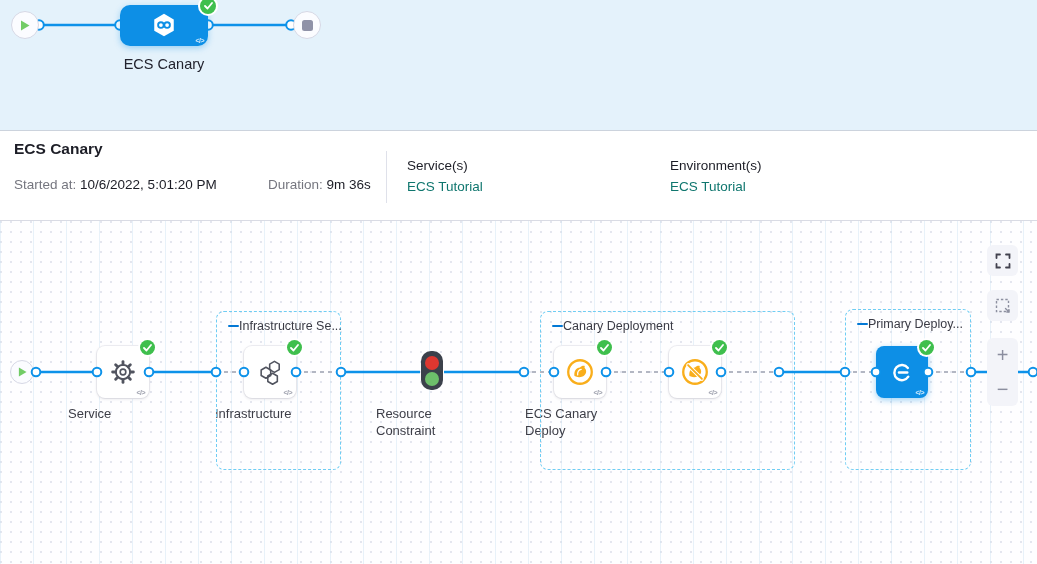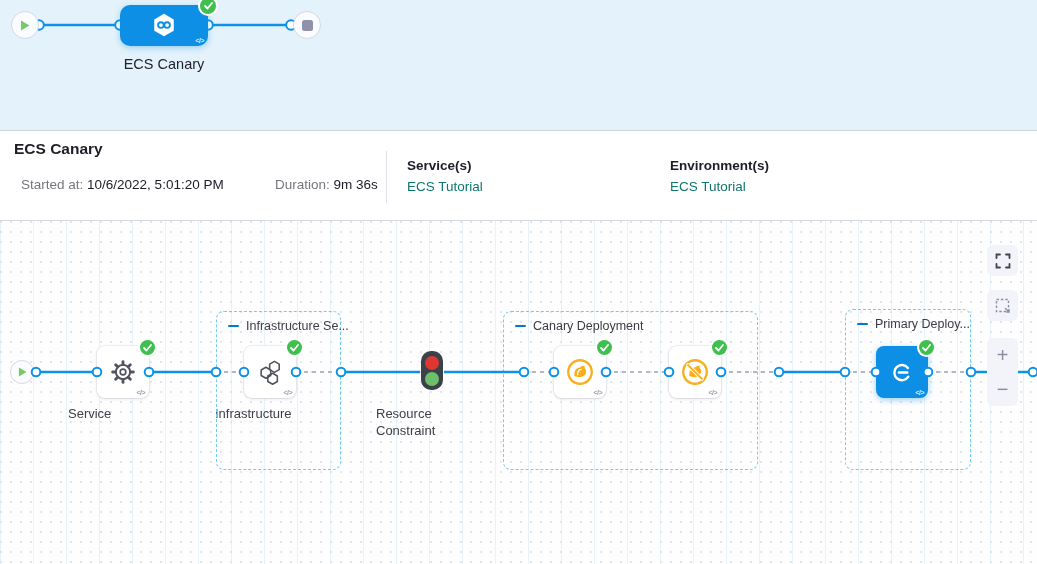--- a/index.html
+++ b/index.html
@@ -20,41 +20,41 @@
          display:flex;align-items:center;justify-content:center;box-shadow:0 0 0 2px #fff;}
   .stage-chip .badge{top:-7px;right:-8px;width:16px;height:16px;}
   .code{position:absolute;right:4px;bottom:2px;font-size:7px;font-weight:700;color:#9da0ad;letter-spacing:-.5px;}
   .code.light{color:#d4ecfc;}
   .stage-chip-label{position:absolute;left:104px;top:56px;width:120px;text-align:center;
                     font-size:14.5px;color:#22232e;}
 
   
   .summary{position:relative;width:100%;height:90px;background:#fff;border-bottom:1px solid #d9dbe4;box-sizing:border-box;}
   .sum-title{position:absolute;left:14px;top:9px;font-size:15.5px;font-weight:700;color:#1c1d26;}
-  .sum-meta{position:absolute;top:46px;font-size:13.5px;white-space:nowrap;margin-left:7px;}
+  .sum-meta{position:absolute;top:46px;font-size:13.5px;white-space:nowrap;}
   .muted{color:#75767f;}
   .val{color:#1c1d26;}
   .vdiv{position:absolute;left:386px;top:20px;width:1px;height:52px;background:#dfe1ea;}
   .sum-col{position:absolute;top:27px;}
-  .col-label{font-size:13.5px;font-weight:700;color:#1c1d26;}
+  .col-label{font-size:13.5px;font-weight:400;color:#1c1d26;}
   .col-link{display:block;margin-top:6px;font-size:13.5px;color:#0f766e;text-decoration:none;cursor:pointer;}
 
   
   .canvas{position:relative;width:100%;height:343px;background-color:#fefeff;
     background-image:
       repeating-linear-gradient(90deg, rgba(207,228,242,.45) 0 1px, transparent 1px 33px),
       radial-gradient(circle at 1px 1px,#e4e6ef 1px,transparent 1.4px);
     background-size:33px 100%,10px 10px;}
   .edges{position:absolute;left:0;top:0;z-index:4;pointer-events:none;}
   .edge-solid{stroke:#0d92e9;stroke-width:2.4;}
   .edge-dash{stroke:#b3b7c3;stroke-width:1.8;stroke-dasharray:4 4;}
   .edge-dot{fill:#fff;stroke:#0d92e9;stroke-width:2;}
 
   .group{position:absolute;border:1px dashed #6fcdf3;border-radius:8px;box-sizing:border-box;z-index:1;}
-  .group-head{position:absolute;top:7px;left:11px;display:flex;align-items:center;gap:7px;}
+  .group-head{position:absolute;top:7px;left:11px;display:flex;align-items:center;}
   .minus{width:11px;height:2.5px;background:#0278d5;border-radius:2px;cursor:pointer;}
   .group-label{font-size:12.5px;color:#3a3b45;white-space:nowrap;}
 
   .card{position:absolute;width:52px;height:52px;background:#fff;border-radius:8px;z-index:2;cursor:pointer;
         box-shadow:0 1px 3px rgba(40,41,61,.14),0 0 0 1px #f0f0f4;
         display:flex;align-items:center;justify-content:center;}
   .card.blue{background:#0d8fe6;box-shadow:0 2px 6px rgba(13,143,230,.4);}
 
   .tlight{position:absolute;left:421px;top:130px;width:22px;height:39px;background:#3b414b;border-radius:10px;
           display:flex;flex-direction:column;align-items:center;justify-content:center;gap:2px;z-index:2;cursor:pointer;}
@@ -139,21 +139,21 @@
   </section>
 
   <section class="canvas">
 
     <div class="group" style="left:216px;top:90px;width:125px;height:159px;">
       <div class="group-head">
         <span class="minus"></span>
         <span class="group-label">Infrastructure Se...</span>
       </div>
     </div>
-    <div class="group" style="left:503px;top:90px;width:255px;height:159px;">
+    <div class="group" style="left:540px;top:90px;width:255px;height:159px;">
       <div class="group-head">
         <span class="minus"></span>
         <span class="group-label">Canary Deployment</span>
       </div>
     </div>
     <div class="group" style="left:845px;top:88px;width:126px;height:161px;">
       <div class="group-head">
         <span class="minus"></span>
         <span class="group-label">Primary Deploy...</span>
       </div>
@@ -251,20 +251,21 @@
         <svg width="9" height="8" viewBox="0 0 9 8">
             <polyline points="1,4 3.5,6.5 8,1" fill="none" stroke="#fff" stroke-width="1.8" stroke-linecap="round" stroke-linejoin="round"></polyline>
           </svg>
       </span>
       <span class="code light">&lt;/&gt;</span>
     </div>
 
     <div class="node-label" style="left:68px;">Service</div>
     <div class="node-label" style="left:215px;">Infrastructure</div>
     <div class="node-label" style="left:376px;">Resource Constraint</div>
+    <div class="node-label" style="left:525px;">ECS Canary Deploy</div>
 
     <svg class="edges" width="1037" height="343">
       <line class="edge-solid" x1="34" y1="151" x2="97" y2="151"></line>
       <line class="edge-solid" x1="149" y1="151" x2="216" y2="151"></line>
       <line class="edge-solid" x1="341" y1="151" x2="420" y2="151"></line>
       <line class="edge-solid" x1="444" y1="151" x2="524" y2="151"></line>
       <line class="edge-solid" x1="779" y1="151" x2="845" y2="151"></line>
       <line class="edge-solid" x1="971" y1="151" x2="1037" y2="151"></line>
 
       <line class="edge-dash" x1="216" y1="151" x2="244" y2="151"></line>

